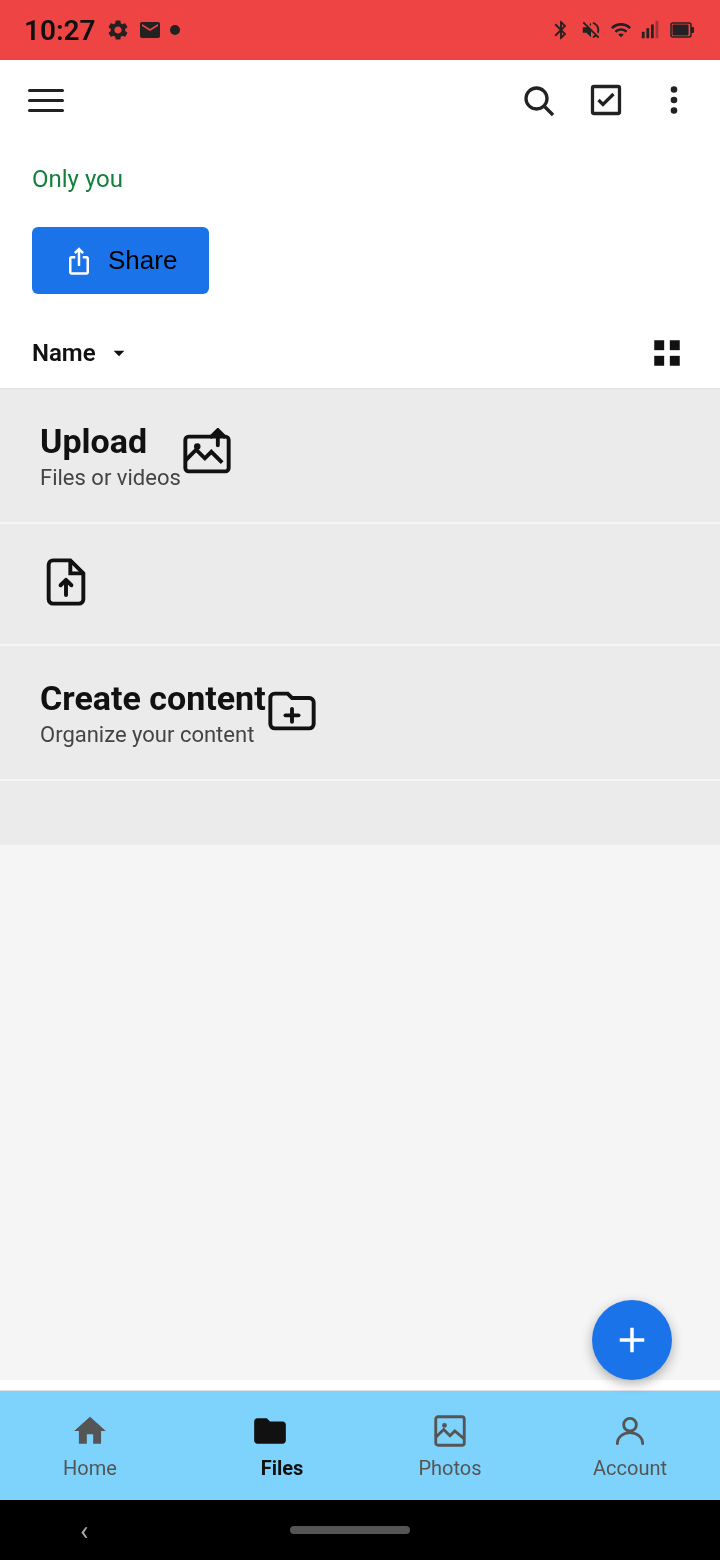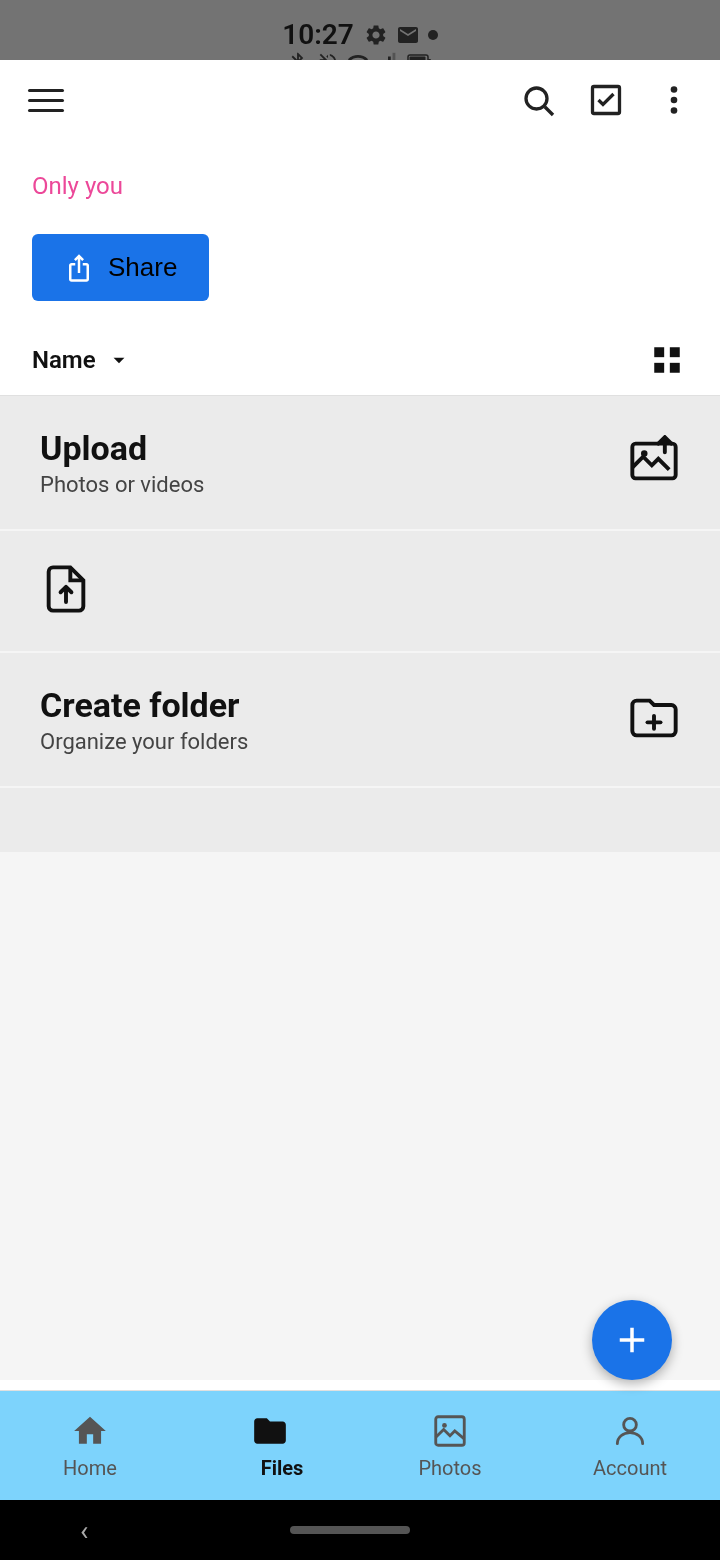--- a/index.html
+++ b/index.html
@@ -11,24 +11,23 @@
       background: #fff;
       display: flex;
       flex-direction: column;
     }
 
     
     .status-bar {
       display: flex;
       align-items: center;
       justify-content: space-between;
-      padding: 18px 24px;
+      padding: 4px 24px;
       height: 60px;
-      background: #737373;
-      flex-direction: column;
+      background: #ef4444;
     }
     .status-left {
       display: flex;
       align-items: center;
       gap: 10px;
     }
     .status-time {
       font-size: 28px;
       font-weight: 600;
       color: #111;
@@ -103,22 +102,22 @@
       background: #fff;
     }
     .folder-title {
       font-size: 52px;
       font-weight: 400;
       color: #111;
       line-height: 1.1;
     }
     .folder-subtitle {
       font-size: 24px;
-      color: #ec4899;
-      margin-top: 8px;
+      color: #15803d;
+      margin-top: 1px;
     }
 
     
     .share-section {
       padding: 24px 32px;
     }
     .share-btn {
       display: flex;
       align-items: center;
       gap: 14px;
@@ -165,21 +164,21 @@
 
     
     .action-cards {
       flex: 1;
       background: #f5f5f5;
       padding: 0;
     }
     .action-card {
       display: flex;
       align-items: center;
-      justify-content: space-between;
+      justify-content: flex-start;
       background: #ebebeb;
       padding: 32px 40px;
       margin-bottom: 2px;
       cursor: pointer;
     }
     .action-card:first-child {
       margin-top: 0;
     }
     .action-card-text .action-title {
       font-size: 34px;
@@ -395,21 +394,21 @@
       <rect x="14" y="14" width="7" height="7"></rect>
     </svg>
   </button>
 </div>
 
 <div class="action-cards">
 
   <div class="action-card">
     <div class="action-card-text">
       <div class="action-title">Upload</div>
-      <div class="action-subtitle">Photos or videos</div>
+      <div class="action-subtitle">Files or videos</div>
     </div>
     <div class="action-card-icon">
       <svg viewBox="0 0 24 24">
         <rect x="2" y="4" width="20" height="16" rx="1.5" fill="none" stroke="#111" stroke-width="1.8"></rect>
         <polyline points="2,15 7,10 11,14 14,11 19,16" fill="none" stroke="#111" stroke-width="1.8"></polyline>
         <circle cx="7.5" cy="8.5" r="1.5" fill="#111"></circle>
         <path d="M17 2v6M14 4l3-3 3 3" fill="none" stroke="#111" stroke-width="1.8" stroke-linecap="round"></path>
       </svg>
     </div>
   </div>
@@ -419,22 +418,22 @@
       <svg viewBox="0 0 24 24">
         <path d="M14 2H6c-1.1 0-2 .9-2 2v16c0 1.1.89 2 2 2h12c1.1 0 2-.9 2-2V8l-6-6z" fill="none" stroke="#111" stroke-width="1.8"></path>
         <polyline points="14,2 14,8 20,8" fill="none" stroke="#111" stroke-width="1.8"></polyline>
         <path d="M12 18v-7M9.5 13.5L12 11l2.5 2.5" fill="none" stroke="#111" stroke-width="1.8" stroke-linecap="round" stroke-linejoin="round"></path>
       </svg>
     </div>
   </div>
 
   <div class="action-card">
     <div class="action-card-text">
-      <div class="action-title">Create folder</div>
-      <div class="action-subtitle">Organize your folders</div>
+      <div class="action-title">Create content</div>
+      <div class="action-subtitle">Organize your content</div>
     </div>
     <div class="action-card-icon">
       <svg viewBox="0 0 24 24">
         <path d="M10 4H4c-1.1 0-1.99.9-1.99 2L2 18c0 1.1.9 2 2 2h16c1.1 0 2-.9 2-2V8c0-1.1-.9-2-2-2h-8l-2-2z" fill="none" stroke="#111" stroke-width="1.8"></path>
         <line x1="12" y1="11" x2="12" y2="17" stroke="#111" stroke-width="1.8" stroke-linecap="round"></line>
         <line x1="9" y1="14" x2="15" y2="14" stroke="#111" stroke-width="1.8" stroke-linecap="round"></line>
       </svg>
     </div>
   </div>
 

